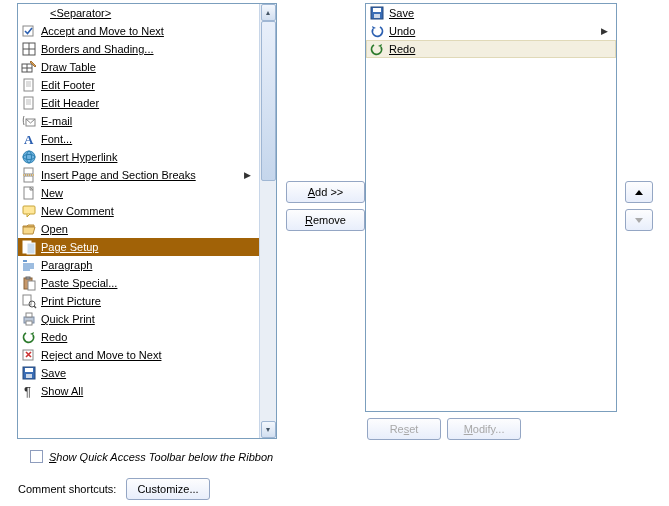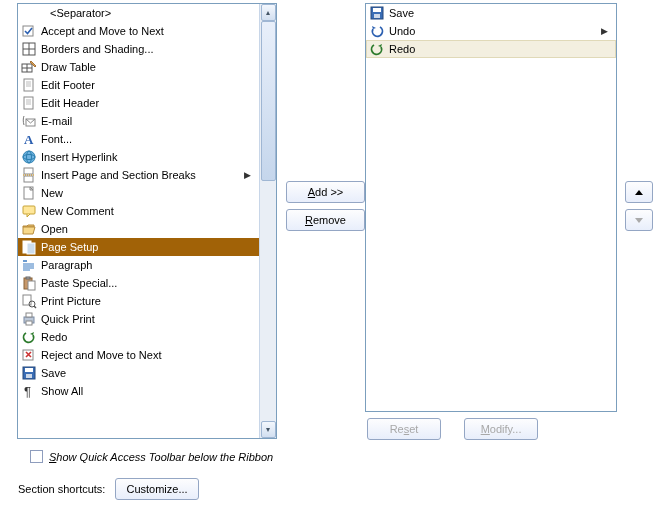--- a/index.html
+++ b/index.html
@@ -70,20 +70,21 @@
   .item .icon {
     width: 18px;
     height: 16px;
     display: flex;
     align-items: center;
     justify-content: center;
     flex: none;
   }
   .item .label {
     padding-left: 3px;
+    text-decoration: underline;
   }
   .item.selected {
     background: #a16207;
     color: #fff;
   }
   .item .submenu-arrow {
     margin-left: auto;
     margin-right: 6px;
     font-size: 9px;
     color: #333;
@@ -159,21 +160,21 @@
   .updown .btn.up .tri { border-bottom: 5px solid #000; }
   .updown .btn.down .tri { border-top: 5px solid #aaa; }
 
   .reset-modify {
     position: absolute;
     left: 367px;
     top: 418px;
   }
   .reset-modify .btn {
     width: 74px;
-    margin-right: 20px;
+    margin-right: 3px;
   }
 
   .checkbox-row {
     position: absolute;
     left: 30px;
     top: 450px;
     display: flex;
     align-items: center;
     font-style: italic;
   }
@@ -472,15 +473,15 @@
   <span class="btn disabled">Re<span class="underline-key">s</span>et</span>
   <span class="btn disabled"><span class="underline-key">M</span>odify...</span>
 </div>
 
 <div class="checkbox-row">
   <div class="cb"></div>
   <span><span class="underline-key">S</span><span id="cb-rest">how Quick Access Toolbar below the Ribbon</span></span>
 </div>
 
 <div class="kb-row">
-  <span>Section shortcuts:</span>
+  <span>Comment shortcuts:</span>
   <span class="btn">Customize...</span>
 </div>
 
 </body></html>

